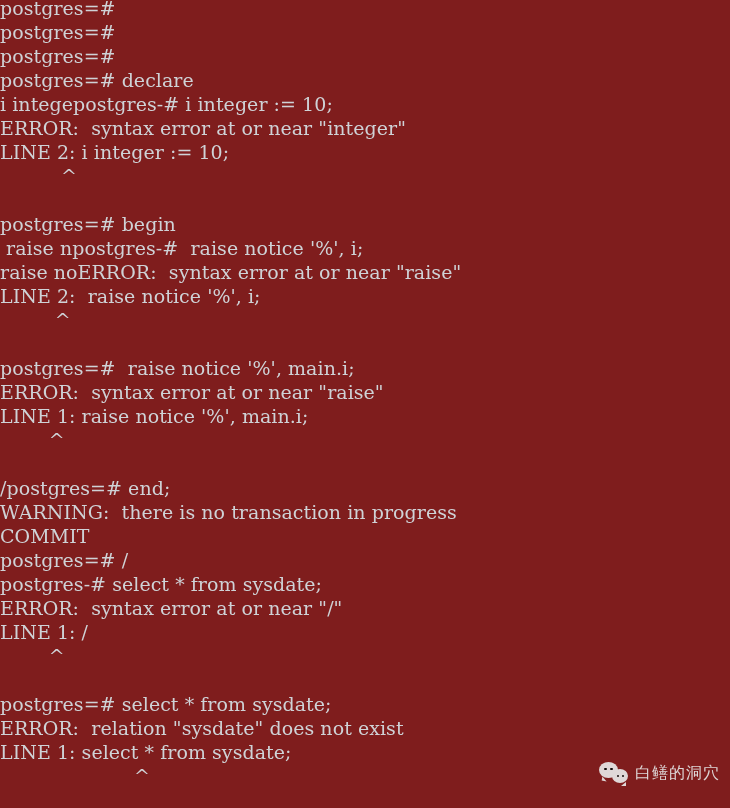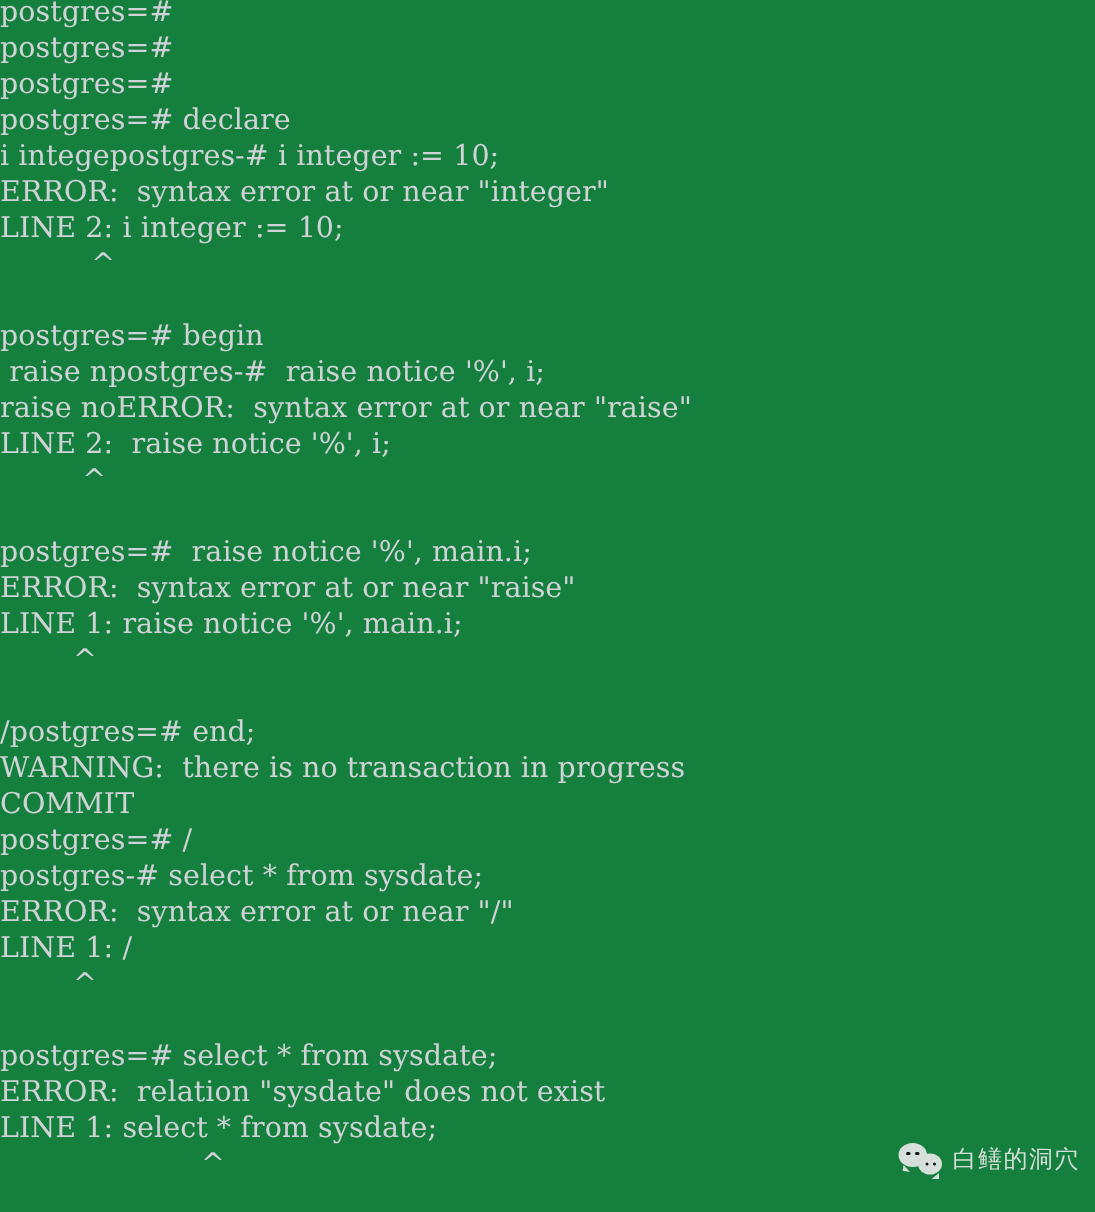--- a/index.html
+++ b/index.html
@@ -4,21 +4,21 @@
 <style>
   html, body {
     margin: 0;
     padding: 0;
     background: #0d0d0d;
   }
   #terminal {
     position: relative;
     width: 730px;
     height: 808px;
-    background: #15803d;
+    background: #7f1d1d;
     overflow: hidden;
     font-family: "DejaVu Serif", "Liberation Serif", serif;
   }
   #screen {
     position: absolute;
     left: 0;
     top: -4px;
     width: 730px;
     font-family: "DejaVu Sans Mono", "Liberation Mono", monospace;
     font-size: 17.5px;

